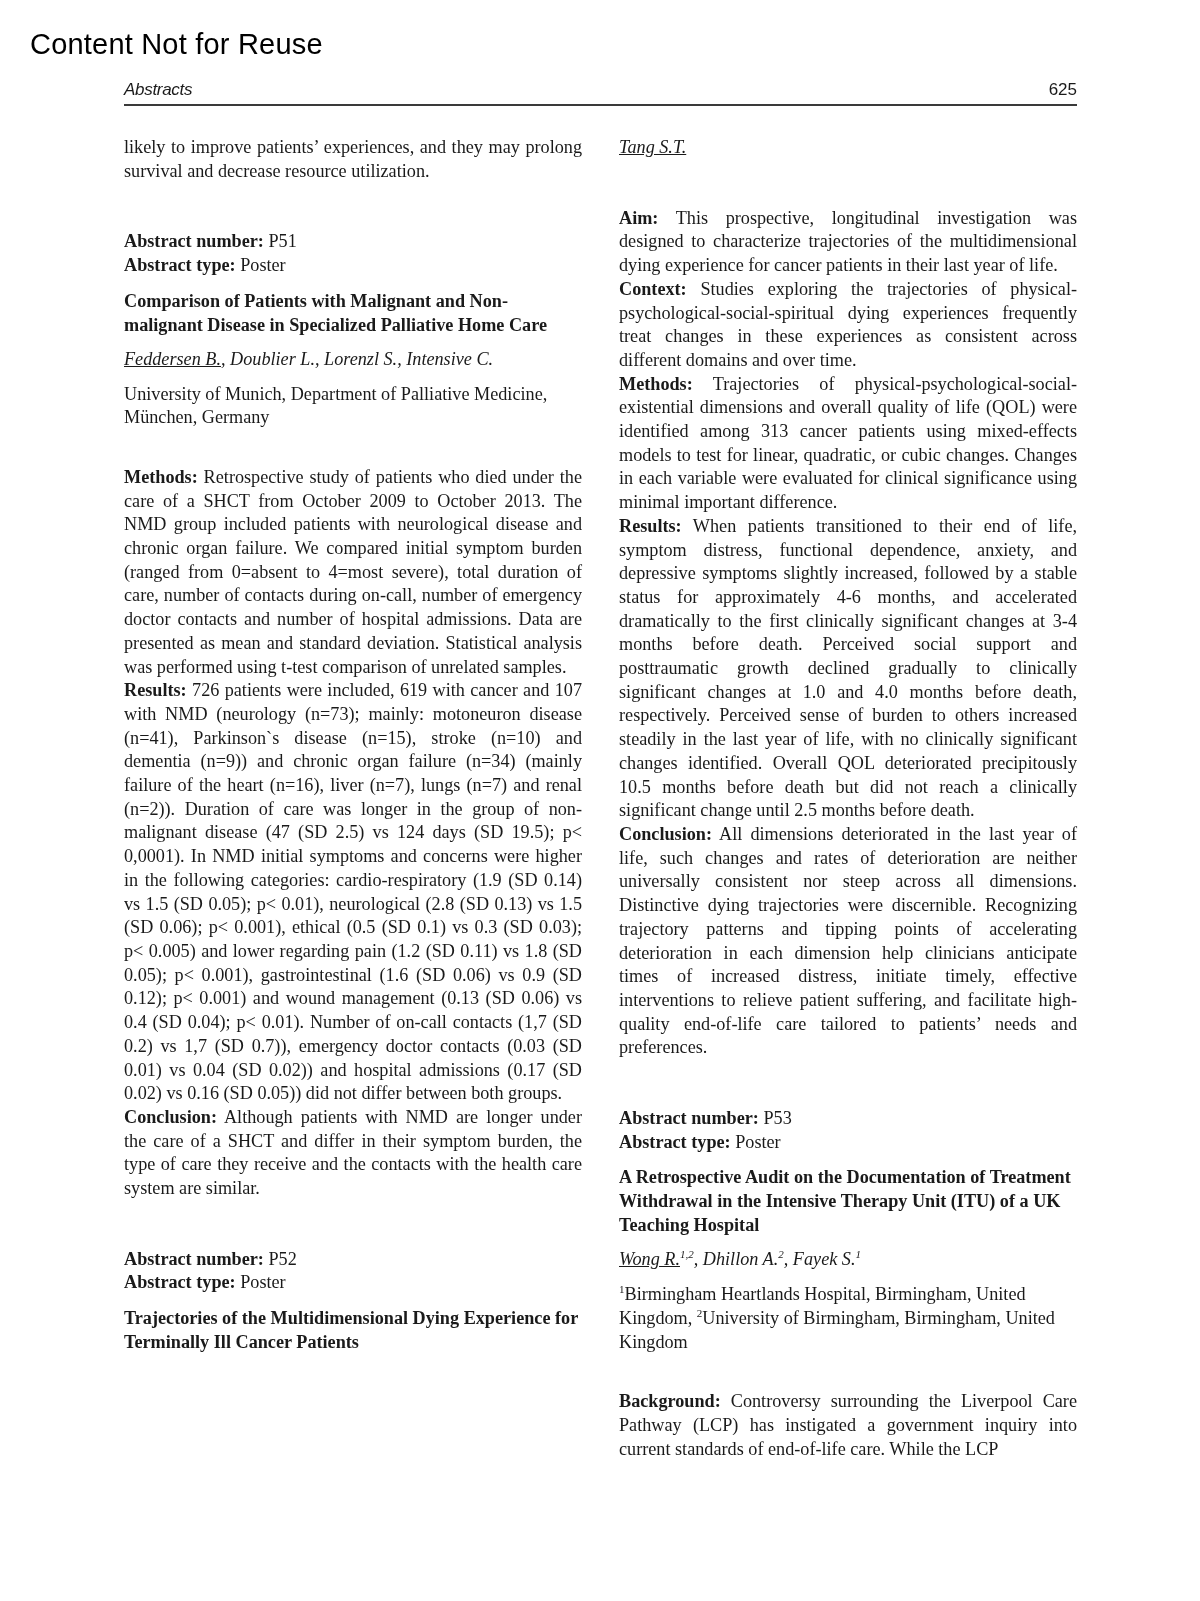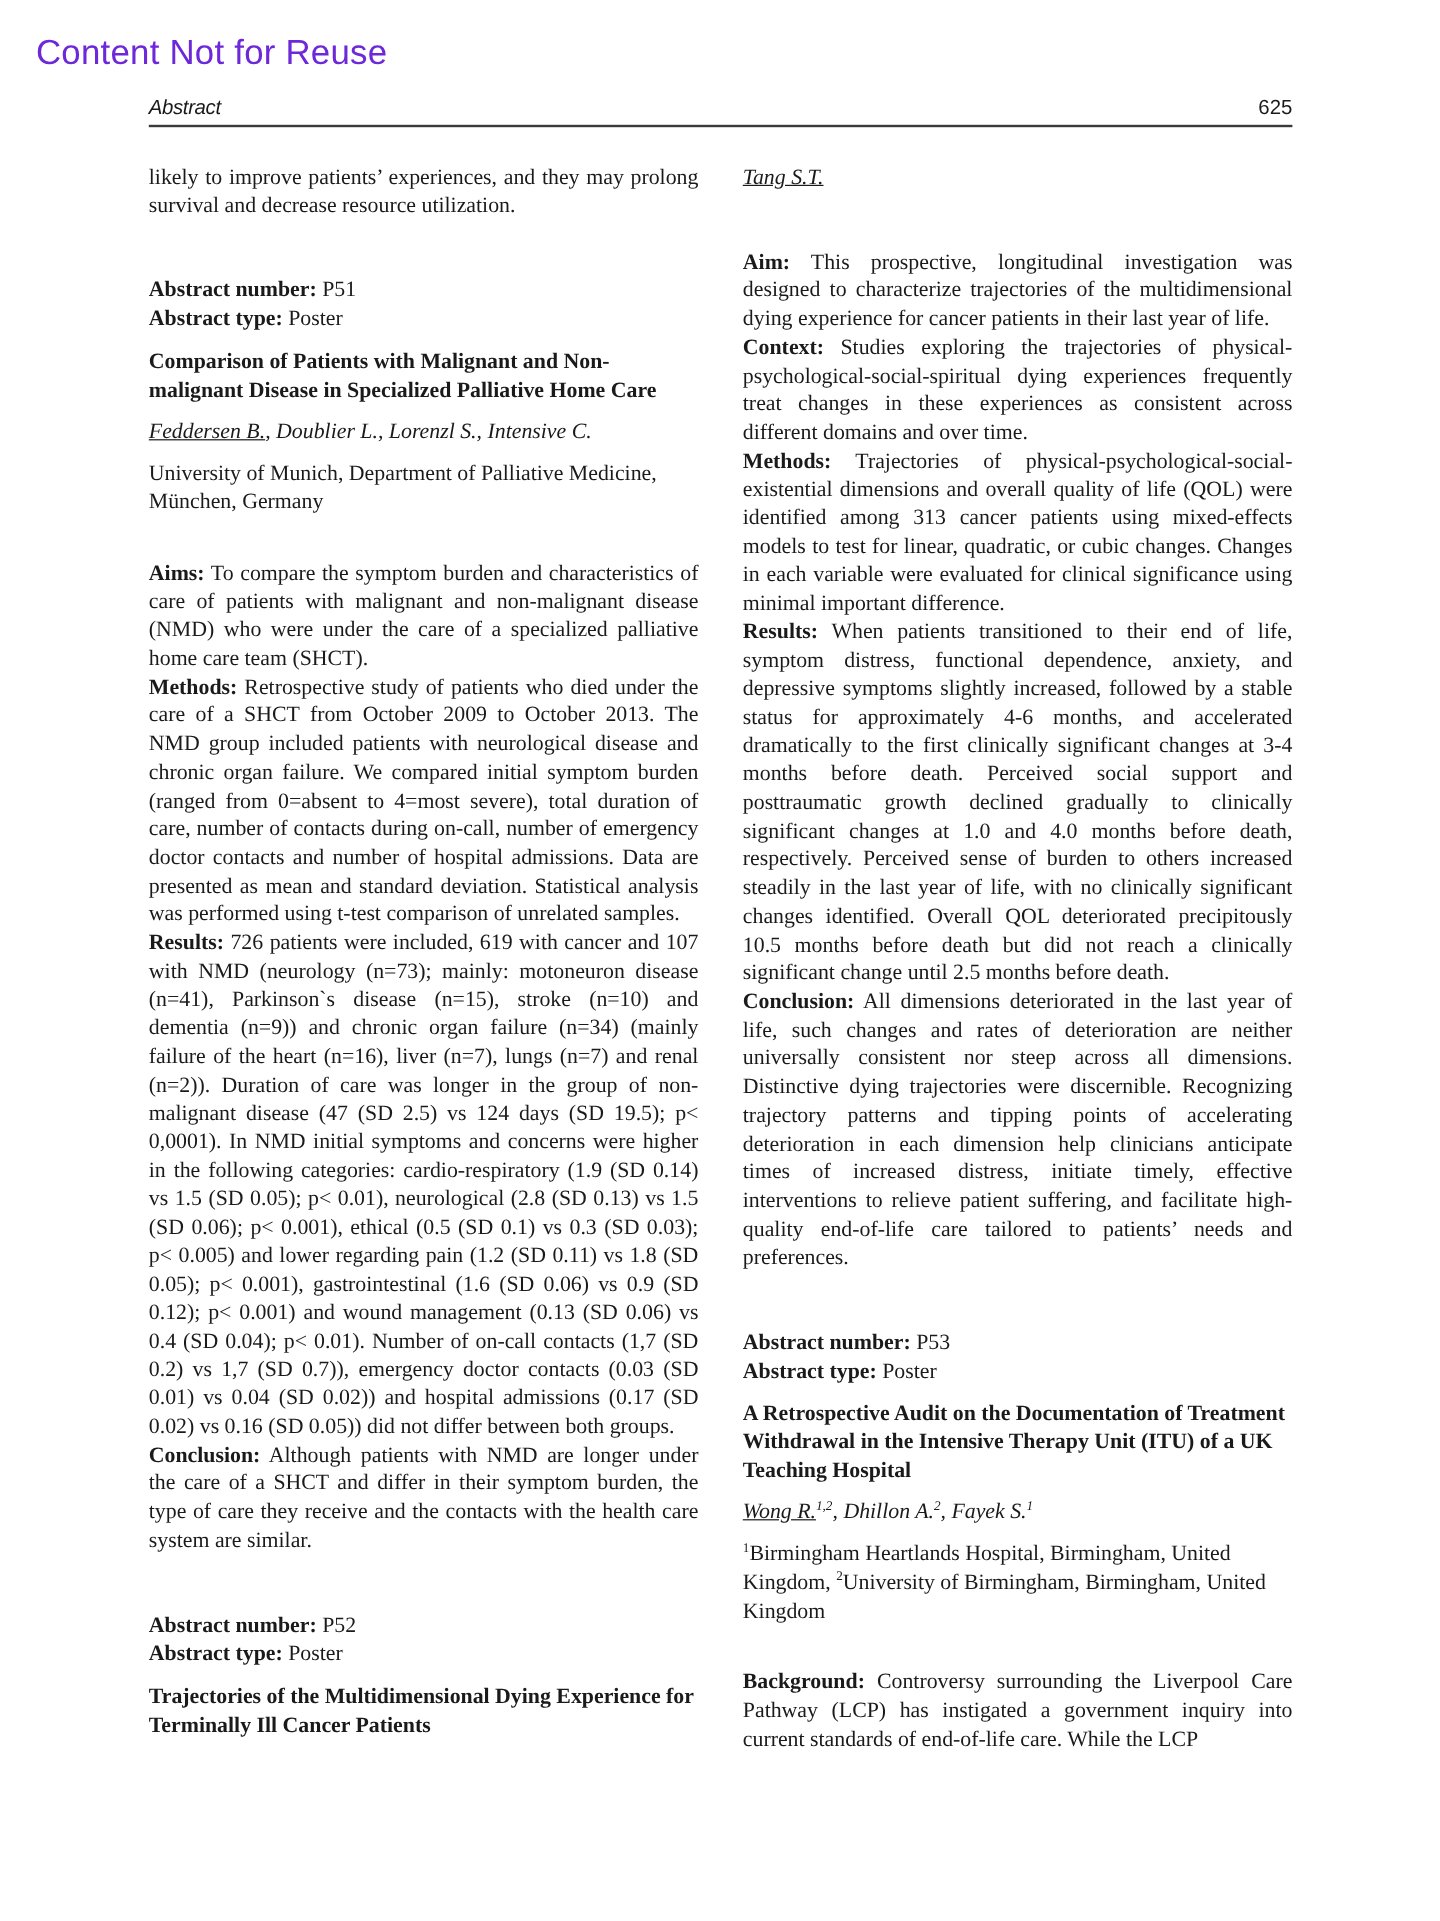--- a/index.html
+++ b/index.html
@@ -1,19 +1,19 @@
 <!DOCTYPE html>
 <html><head>
   <meta charset="utf-8">
   <style>
     html, body { margin: 0; padding: 0; background: #ffffff; }
     body { width: 1200px; height: 1601px; position: relative; overflow: hidden; color: #1a1a1a; }
     .watermark {
       position: absolute; left: 30px; top: 28px;
-      font-family: "Liberation Sans", sans-serif; font-size: 29px; color: #6d28d9;
+      font-family: "Liberation Sans", sans-serif; font-size: 29px; color: #000000;
       letter-spacing: 0.2px;
     }
     .running-head {
       position: absolute; left: 124px; top: 78px; width: 953px; height: 26px;
       border-bottom: 2px solid #3a3a3a;
       font-family: "Liberation Sans", sans-serif; font-size: 17px;
     }
     .running-head .section { position: absolute; left: 0; top: 2px; font-style: italic; letter-spacing: -0.3px; }
     .running-head .pagenum { position: absolute; right: 0; top: 2px; margin-left: 24px; }
     .col {
@@ -33,40 +33,39 @@
     .authors .presenter { text-decoration: underline; }
     .affil { text-align: left; }
     sup { font-size: 11px; line-height: 0; vertical-align: super; }
   </style>
 </head>
 <body>
 
 <div class="watermark">Content Not for Reuse</div>
 
 <div class="running-head">
-  <span class="section">Abstract</span>
+  <span class="section">Abstracts</span>
   <span class="pagenum">625</span>
 </div>
 
 <div class="col col-left">
   <p>likely to improve patients’ experiences, and they may prolong survival and decrease resource utilization.</p>
 
   <div class="gap-xl"></div>
 
   <div>
     <p class="meta"><b>Abstract number:</b> <span>P51</span></p>
     <p class="meta"><b>Abstract type:</b> <span>Poster</span></p>
     <div class="gap-md"></div>
     <p class="title">Comparison of Patients with Malignant and Non-malignant Disease in Specialized Palliative Home Care</p>
     <div class="gap-md"></div>
     <p class="authors"><span class="presenter">Feddersen B.</span><span>, Doublier L., Lorenzl S., Intensive C.</span></p>
     <div class="gap-md"></div>
     <p class="affil">University of Munich, Department of Palliative Medicine, München, Germany</p>
     <div class="gap-lg"></div>
-    <p class="para"><b>Aims:</b><span> To compare the symptom burden and characteristics of care of patients with malignant and non-malignant disease (NMD) who were under the care of a specialized palliative home care team (SHCT).</span></p>
     <p class="para"><b>Methods:</b><span> Retrospective study of patients who died under the care of a SHCT from October 2009 to October 2013. The NMD group included patients with neurological disease and chronic organ failure. We compared initial symptom burden (ranged from 0=absent to 4=most severe), total duration of care, number of contacts during on-call, number of emergency doctor contacts and number of hospital admissions. Data are presented as mean and standard deviation. Statistical analysis was performed using t-test comparison of unrelated samples.</span></p>
     <p class="para"><b>Results:</b><span> 726 patients were included, 619 with cancer and 107 with NMD (neurology (n=73); mainly: motoneuron disease (n=41), Parkinson`s disease (n=15), stroke (n=10) and dementia (n=9)) and chronic organ failure (n=34) (mainly failure of the heart (n=16), liver (n=7), lungs (n=7) and renal (n=2)). Duration of care was longer in the group of non-malignant disease (47 (SD 2.5) vs 124 days (SD 19.5); p&lt; 0,0001). In NMD initial symptoms and concerns were higher in the following categories: cardio-respiratory (1.9 (SD 0.14) vs 1.5 (SD 0.05); p&lt; 0.01), neurological (2.8 (SD 0.13) vs 1.5 (SD 0.06); p&lt; 0.001), ethical (0.5 (SD 0.1) vs 0.3 (SD 0.03); p&lt; 0.005) and lower regarding pain (1.2 (SD 0.11) vs 1.8 (SD 0.05); p&lt; 0.001), gastrointestinal (1.6 (SD 0.06) vs 0.9 (SD 0.12); p&lt; 0.001) and wound management (0.13 (SD 0.06) vs 0.4 (SD 0.04); p&lt; 0.01). Number of on-call contacts (1,7 (SD 0.2) vs 1,7 (SD 0.7)), emergency doctor contacts (0.03 (SD 0.01) vs 0.04 (SD 0.02)) and hospital admissions (0.17 (SD 0.02) vs 0.16 (SD 0.05)) did not differ between both groups.</span></p>
     <p class="para"><b>Conclusion:</b><span> Although patients with NMD are longer under the care of a SHCT and differ in their symptom burden, the type of care they receive and the contacts with the health care system are similar.</span></p>
   </div>
 
   <div class="gap-xl"></div>
 
   <div>
     <p class="meta"><b>Abstract number:</b> <span>P52</span></p>
     <p class="meta"><b>Abstract type:</b> <span>Poster</span></p>

